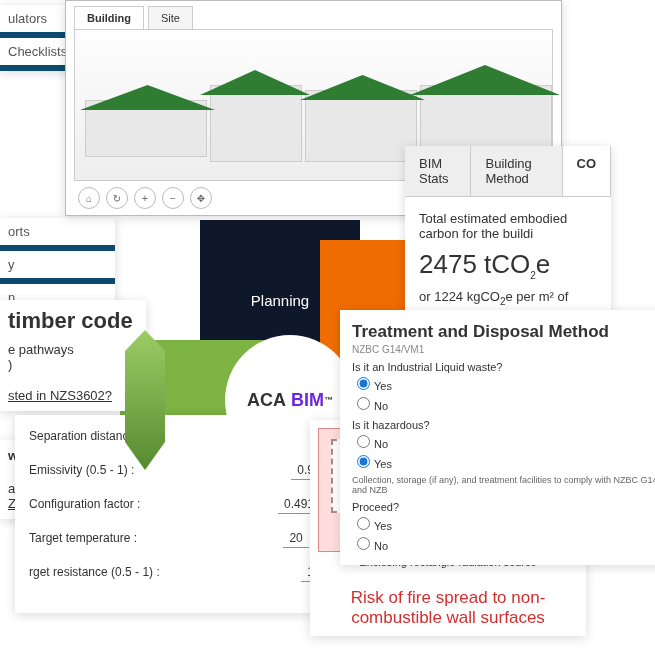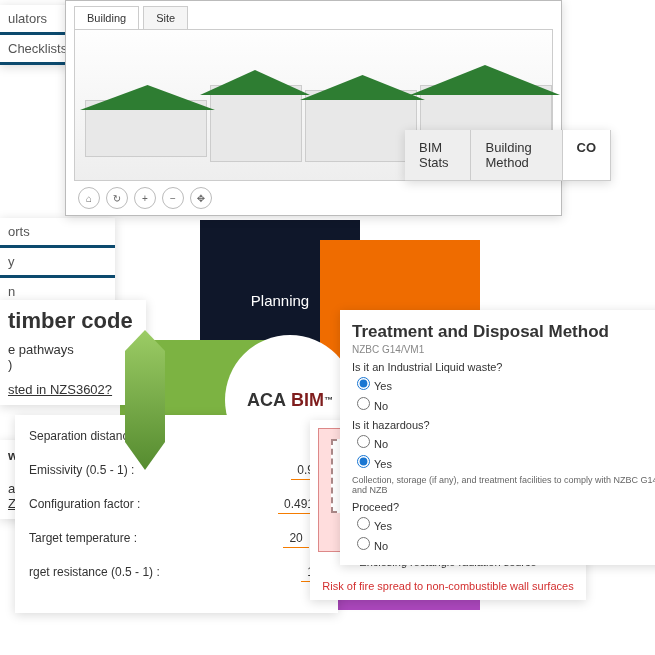--- a/index.html
+++ b/index.html
@@ -2,43 +2,43 @@
 <html><head>
 <meta charset="utf-8">
 <style>
 body{margin:0;width:655px;height:655px;background:#fff;font-family:Arial,sans-serif;position:relative;overflow:hidden;color:#333}
 .panel{position:absolute;background:#fff;box-shadow:0 2px 10px rgba(0,0,0,0.15)}
 
 
 .viewer{left:65px;top:0;width:495px;border:1px solid #bbb}
 .viewer-tabs{display:flex;padding:5px 8px 0;gap:4px;font-size:11px}
 .viewer-tabs span{padding:5px 12px;cursor:pointer;border:1px solid #ccc;border-bottom:none;background:#f5f5f5}
-.viewer-tabs .active{background:#fff;font-weight:normal}
+.viewer-tabs .active{background:#fff;font-weight:bold}
 .viewer-body{height:150px;background:linear-gradient(#fefefe,#eee);position:relative;margin:0 8px;border:1px solid #ccc}
 .roof{position:absolute;background:#2e7d32}
 .wall{position:absolute;background:#e8e8e8;border:1px solid #ccc}
 .viewer-ctrl{display:flex;gap:6px;padding:6px 12px}
 .viewer-ctrl span{width:20px;height:20px;border:1px solid #bbb;border-radius:50%;display:flex;align-items:center;justify-content:center;font-size:10px;color:#666;cursor:pointer}
 
 
 .side{left:0;top:5px;width:115px;font-size:13px;color:#555}
-.side div{padding:6px 8px;border-bottom:3px solid #0c4a6e}
+.side div{padding:6px 8px;border-bottom:6px solid #0c4a6e}
 
 
 .wheel{position:absolute;left:120px;top:220px;width:320px;height:320px}
 .segment{position:absolute;width:160px;height:160px;display:flex;align-items:center;justify-content:center;color:#fff;font-size:15px;font-weight:500}
 .s1{left:80px;top:0;background:#0f172a}.s2{left:200px;top:20px;background:#ef6c00}
 .s3{left:0;top:120px;background:#7cb342}.s4{left:220px;top:140px;background:#ff7043}
 .s5{left:60px;top:230px;background:#616161}.s6{left:200px;top:230px;background:#ab47bc}
 .wheel-center{position:absolute;left:105px;top:115px;width:130px;height:130px;background:#fff;border-radius:50%;display:flex;align-items:center;justify-content:center;font-size:18px;font-weight:bold;z-index:2}
-.wheel-center .o{color:#7f1d1d}.wheel-center .tm{font-size:9px;vertical-align:super}
+.wheel-center .o{color:#6d28d9}.wheel-center .tm{font-size:9px;vertical-align:super}
 .arrow{position:absolute;left:5px;top:110px;width:40px;height:140px;background:linear-gradient(#9ccc65,#558b2f);clip-path:polygon(50% 0,100% 15%,100% 80%,50% 100%,0 80%,0 15%);z-index:1}
 
 
-.bim{left:405px;top:130px;width:206px}
+.bim{left:405px;top:146px;width:206px}
 .bim-tabs{display:flex;border-bottom:1px solid #ccc;font-size:13px}
 .bim-tabs span{padding:10px 14px;background:#eee;border-right:1px solid #ccc}
 .bim-tabs .active{background:#fff;font-weight:bold}
 .bim-body{padding:14px;font-size:13px}
 .bim-body .big{font-size:26px;margin:8px 0}
 .sub{font-size:10px;vertical-align:sub}
 
 
 .treat{left:340px;top:310px;width:315px;padding:12px;font-size:11px;z-index:5}
 .treat h3{margin:0 0 2px;font-size:17px;font-weight:700}
@@ -55,21 +55,21 @@
 .sep{left:15px;top:415px;width:295px;padding:14px;font-size:12px}
 .sep .row{display:flex;justify-content:space-between;margin-bottom:20px;align-items:center}
 .sep .val{border-bottom:1px solid #f57c00;padding:2px 6px;min-width:50px;text-align:right}
 .sep .unit{color:#aaa;font-size:10px;margin-left:4px;min-width:12px}
 
 
 .frr{left:310px;top:420px;width:260px;padding:8px;text-align:center;font-size:11px;z-index:3}
 .frr-box{border:1px solid #d88;height:110px;background:#fdd;position:relative;margin-bottom:4px;padding:6px}
 .frr-inner{position:absolute;border:2px dashed #a88;background:#fff}
 .frr-lbl{position:absolute;bottom:4px;left:0;right:0;font-size:10px;color:#666}
-.frr-risk{color:#d32f2f;margin-top:12px;font-size:11px}
+.frr-risk{color:#d32f2f;margin-top:20px;font-size:17px}
 </style>
 </head>
 <body>
 
 <div class="panel side">
 <div>ulators</div>
 <div>Checklists</div>
 </div>
 <div class="panel side" style="top:218px">
 <div>orts</div>
@@ -112,20 +112,26 @@
 <span>✥</span>
 </div>
 </div>
 
 <div class="panel bim">
 <div class="bim-tabs">
 <span>BIM Stats</span>
 <span>Building Method</span>
 <span class="active">CO</span>
 </div>
+<div class="bim-body">
+<div>Total estimated embodied carbon for the buildi</div>
+<div class="big"><span>2475 tCO</span><span class="sub">2</span><span>e</span></div>
+<div><span>or 1224 kgCO</span><span class="sub">2</span><span>e per m² of GFA</span></div>
+<div style="margin-top:12px">Notes:</div>
+</div>
 </div>
 
 <div class="panel treat">
 <h3>Treatment and Disposal Method</h3>
 <div class="ref">NZBC G14/VM1</div>
 <div class="q">Is it an Industrial Liquid waste?</div>
 <label><input type="radio" checked="" style=""><span>Yes</span></label>
 <label><input type="radio" style=""><span>No</span></label>
 <div class="q">Is it hazardous?</div>
 <label><input type="radio" style=""><span>No</span></label>
@@ -133,21 +139,21 @@
 <div style="font-size:9px;color:#666;margin-top:4px">Collection, storage (if any), and treatment facilities to comply with NZBC G14 and NZB</div>
 <div class="q">Proceed?</div>
 <label><input type="radio" style=""><span>Yes</span></label>
 <label><input type="radio" style=""><span>No</span></label>
 </div>
 
 <div class="panel timber">
 <h2>timber code</h2>
 <div style="font-weight:400">e pathways</div>
 <div>)</div>
-<div style="margin-top:10px;text-decoration:underline">sted in NZS3602?</div>
+<div style="margin-top:16px;text-decoration:underline">sted in NZS3602?</div>
 </div>
 <div class="panel timber" style="top:440px;width:50px">
 <div style="font-weight:600">ways</div>
 <div style="margin-top:18px">ation</div>
 <div style="text-decoration:underline">ZS3</div>
 </div>
 
 <div class="panel sep">
 <div class="row">
       <span>Separation distance :</span>

